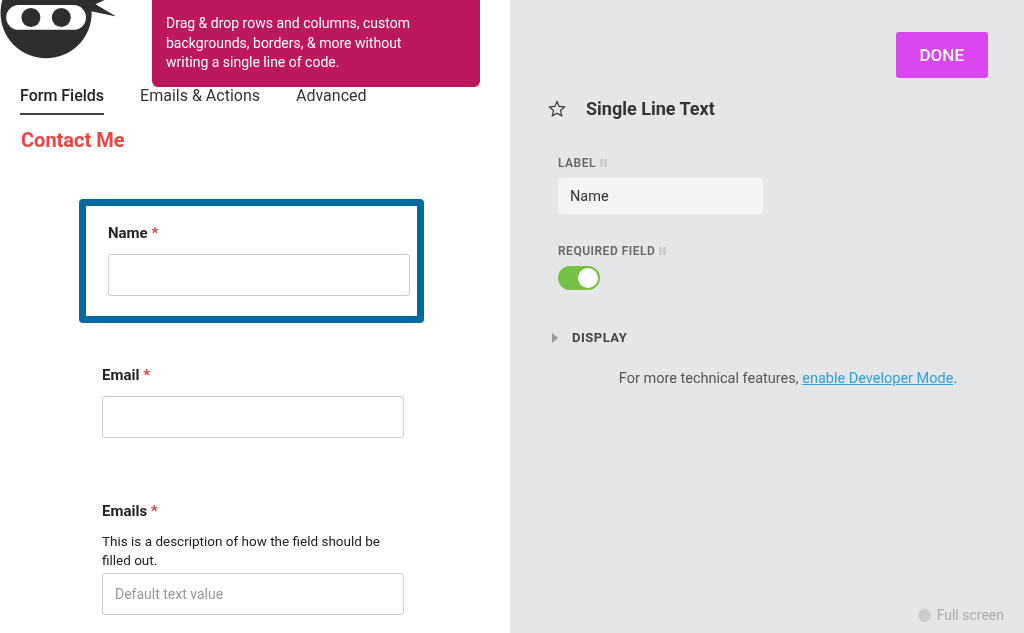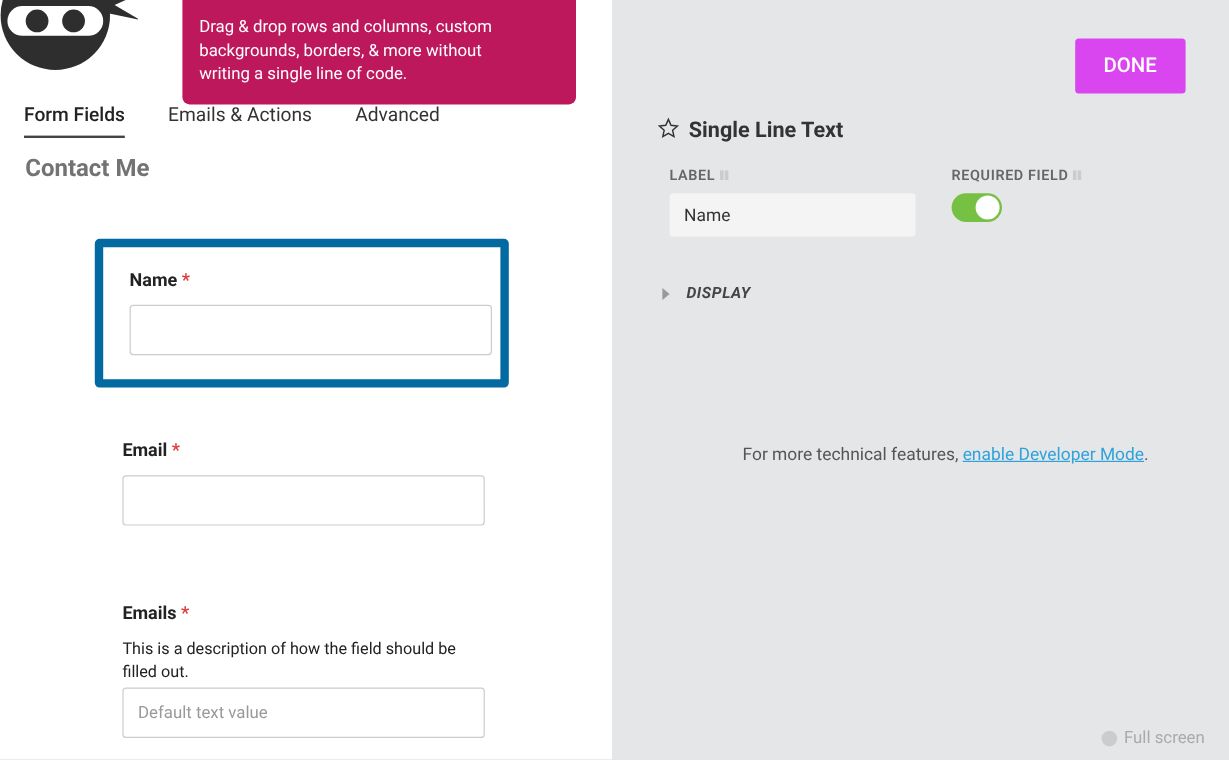--- a/index.html
+++ b/index.html
@@ -46,21 +46,21 @@
       font-size: 16px;
     }
     .tab { color: #333; cursor: pointer; padding-bottom: 8px; }
     .tab.active { color: #222; font-weight: 500; border-bottom: 2px solid #444; }
     .form-title {
       position: absolute;
       left: 21px;
       top: 128px;
       font-size: 20px;
       font-weight: 700;
-      color: #737373;
+      color: #ef4444;
     }
     .form-fields-area {
       position: absolute;
       left: 79px;
       top: 199px;
       width: 345px;
     }
     .field-block {
       border: 1px solid transparent;
       border-radius: 4px;
@@ -108,37 +108,39 @@
       cursor: pointer;
     }
     .settings-pane {
       position: absolute;
       left: 548px;
       top: 98px;
       width: 440px;
     }
     .settings-header {
       display: flex;
-      gap: 8px;
-      margin-bottom: 20px;
+      align-items: center;
+      gap: 20px;
+      margin-bottom: 37px;
     }
     .star-icon {
       width: 18px; height: 18px;
       flex-shrink: 0;
     }
     .settings-title {
       font-size: 18px;
       font-weight: 700;
       color: #333;
     }
     .settings-row {
       display: flex;
       gap: 30px;
       margin-bottom: 40px;
       margin-left:10px;
+      flex-direction:column;
     }
     .setting-col { flex: 0 0 auto; }
     .setting-col.label-col { width: 205px; }
     .setting-label {
       font-size: 12px;
       font-weight: 600;
       color: #666;
       letter-spacing: 0.5px;
       margin-bottom: 8px;
       display: flex;
@@ -182,21 +184,20 @@
       gap: 12px;
       margin-left: 2px;
       cursor: pointer;
     }
     .collapsible-arrow { width: 10px; height: 10px; }
     .collapsible-label {
       font-size: 13px;
       font-weight: 700;
       color: #444;
       letter-spacing: 0.5px;
-      font-style: italic;
     }
     .dev-mode-text {
       position: absolute;
       left: 568px;
       top: 370px;
       width: 440px;
       text-align: center;
       font-size: 14.5px;
       color: #555;
     }

